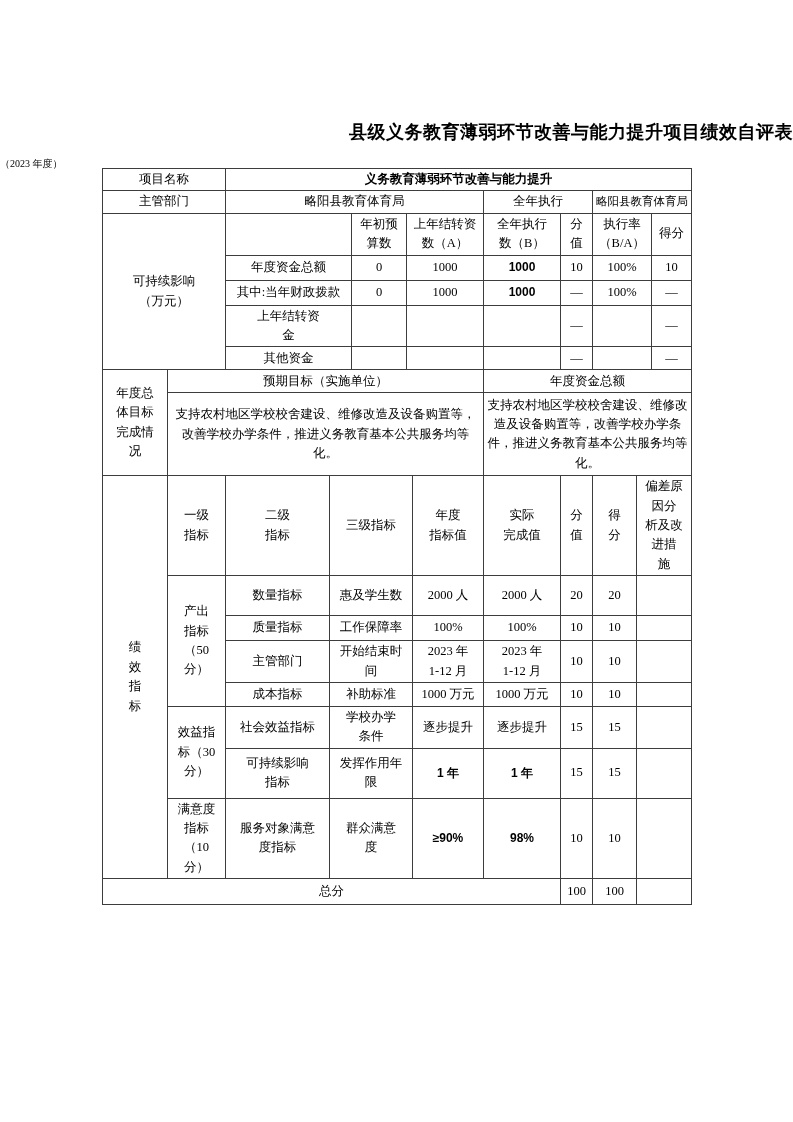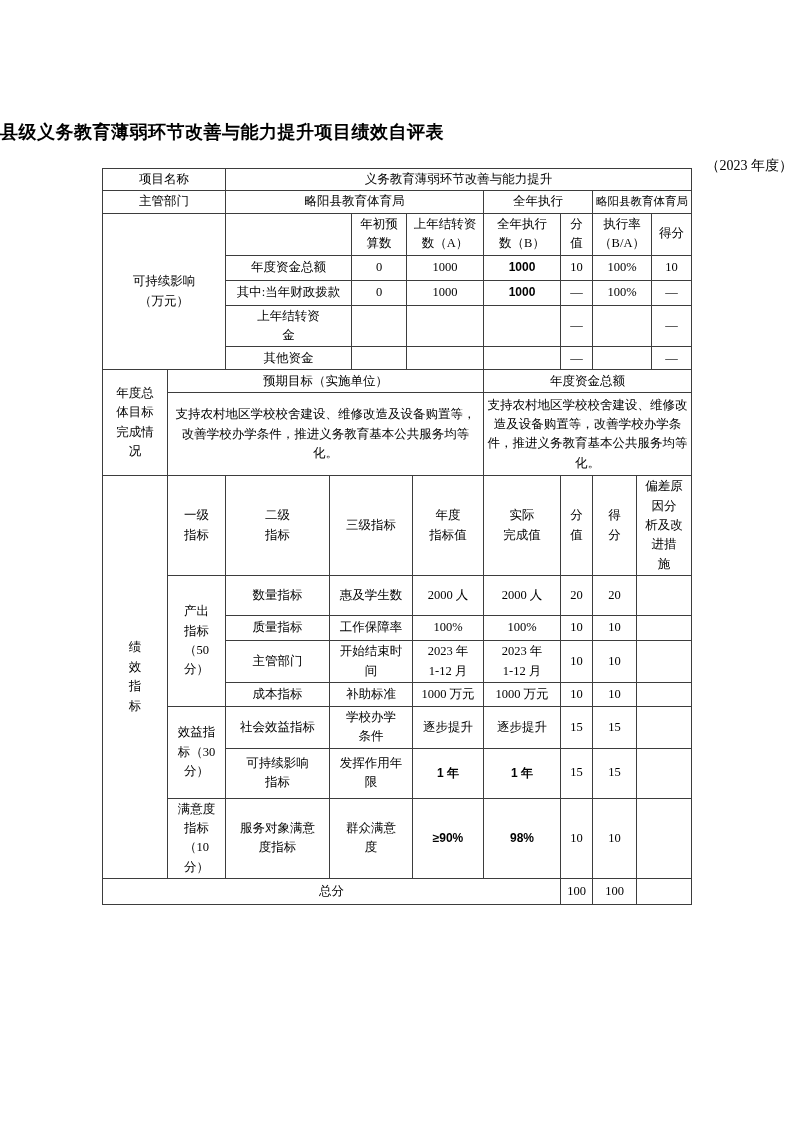--- a/index.html
+++ b/index.html
@@ -6,42 +6,42 @@
   .page{
     position:relative;
     width:793px;height:1122px;
     background:#ffffff;
     font-family:"Liberation Serif","DejaVu Serif",serif;
     color:#000;
     overflow:hidden;
   }
   .doc-title{
     position:absolute;top:120px;left:0;width:100%;
-    text-align:left;font-size:18px;font-weight:bold;letter-spacing:0.5px;
+    text-align:right;font-size:18px;font-weight:bold;letter-spacing:0.5px;
   }
   .doc-subtitle{
     position:absolute;top:157px;left:0;width:100%;
-    text-align:right;font-size:14px;
+    text-align:left;font-size:10px;
   }
   table.selfeval{
     position:absolute;left:102px;top:168px;
     width:590px;
     border-collapse:collapse;table-layout:fixed;
     font-size:12.5px;
   }
   table.selfeval td{
     border:1px solid #3d3d3d;
     text-align:center;vertical-align:middle;
     padding:1px 3px;
     line-height:1.55;
     white-space:pre-line;
     overflow:hidden;
   }
   td.lt{text-align:left;}
-  td.bold{font-weight:normal;margin-top:42px;}
+  td.bold{font-weight:bold;margin-top:42px;}
   td.bv{font-weight:bold;font-family:"Liberation Sans","DejaVu Sans",sans-serif;font-size:12px;}
   td.small{font-size:11.5px;white-space:nowrap;}
   td.para{
     text-align:justify;
     padding:4px 7px;
     line-height:1.6;
     vertical-align:top;
     white-space:normal;
   }
   td.stackhead{line-height:2.3;}

